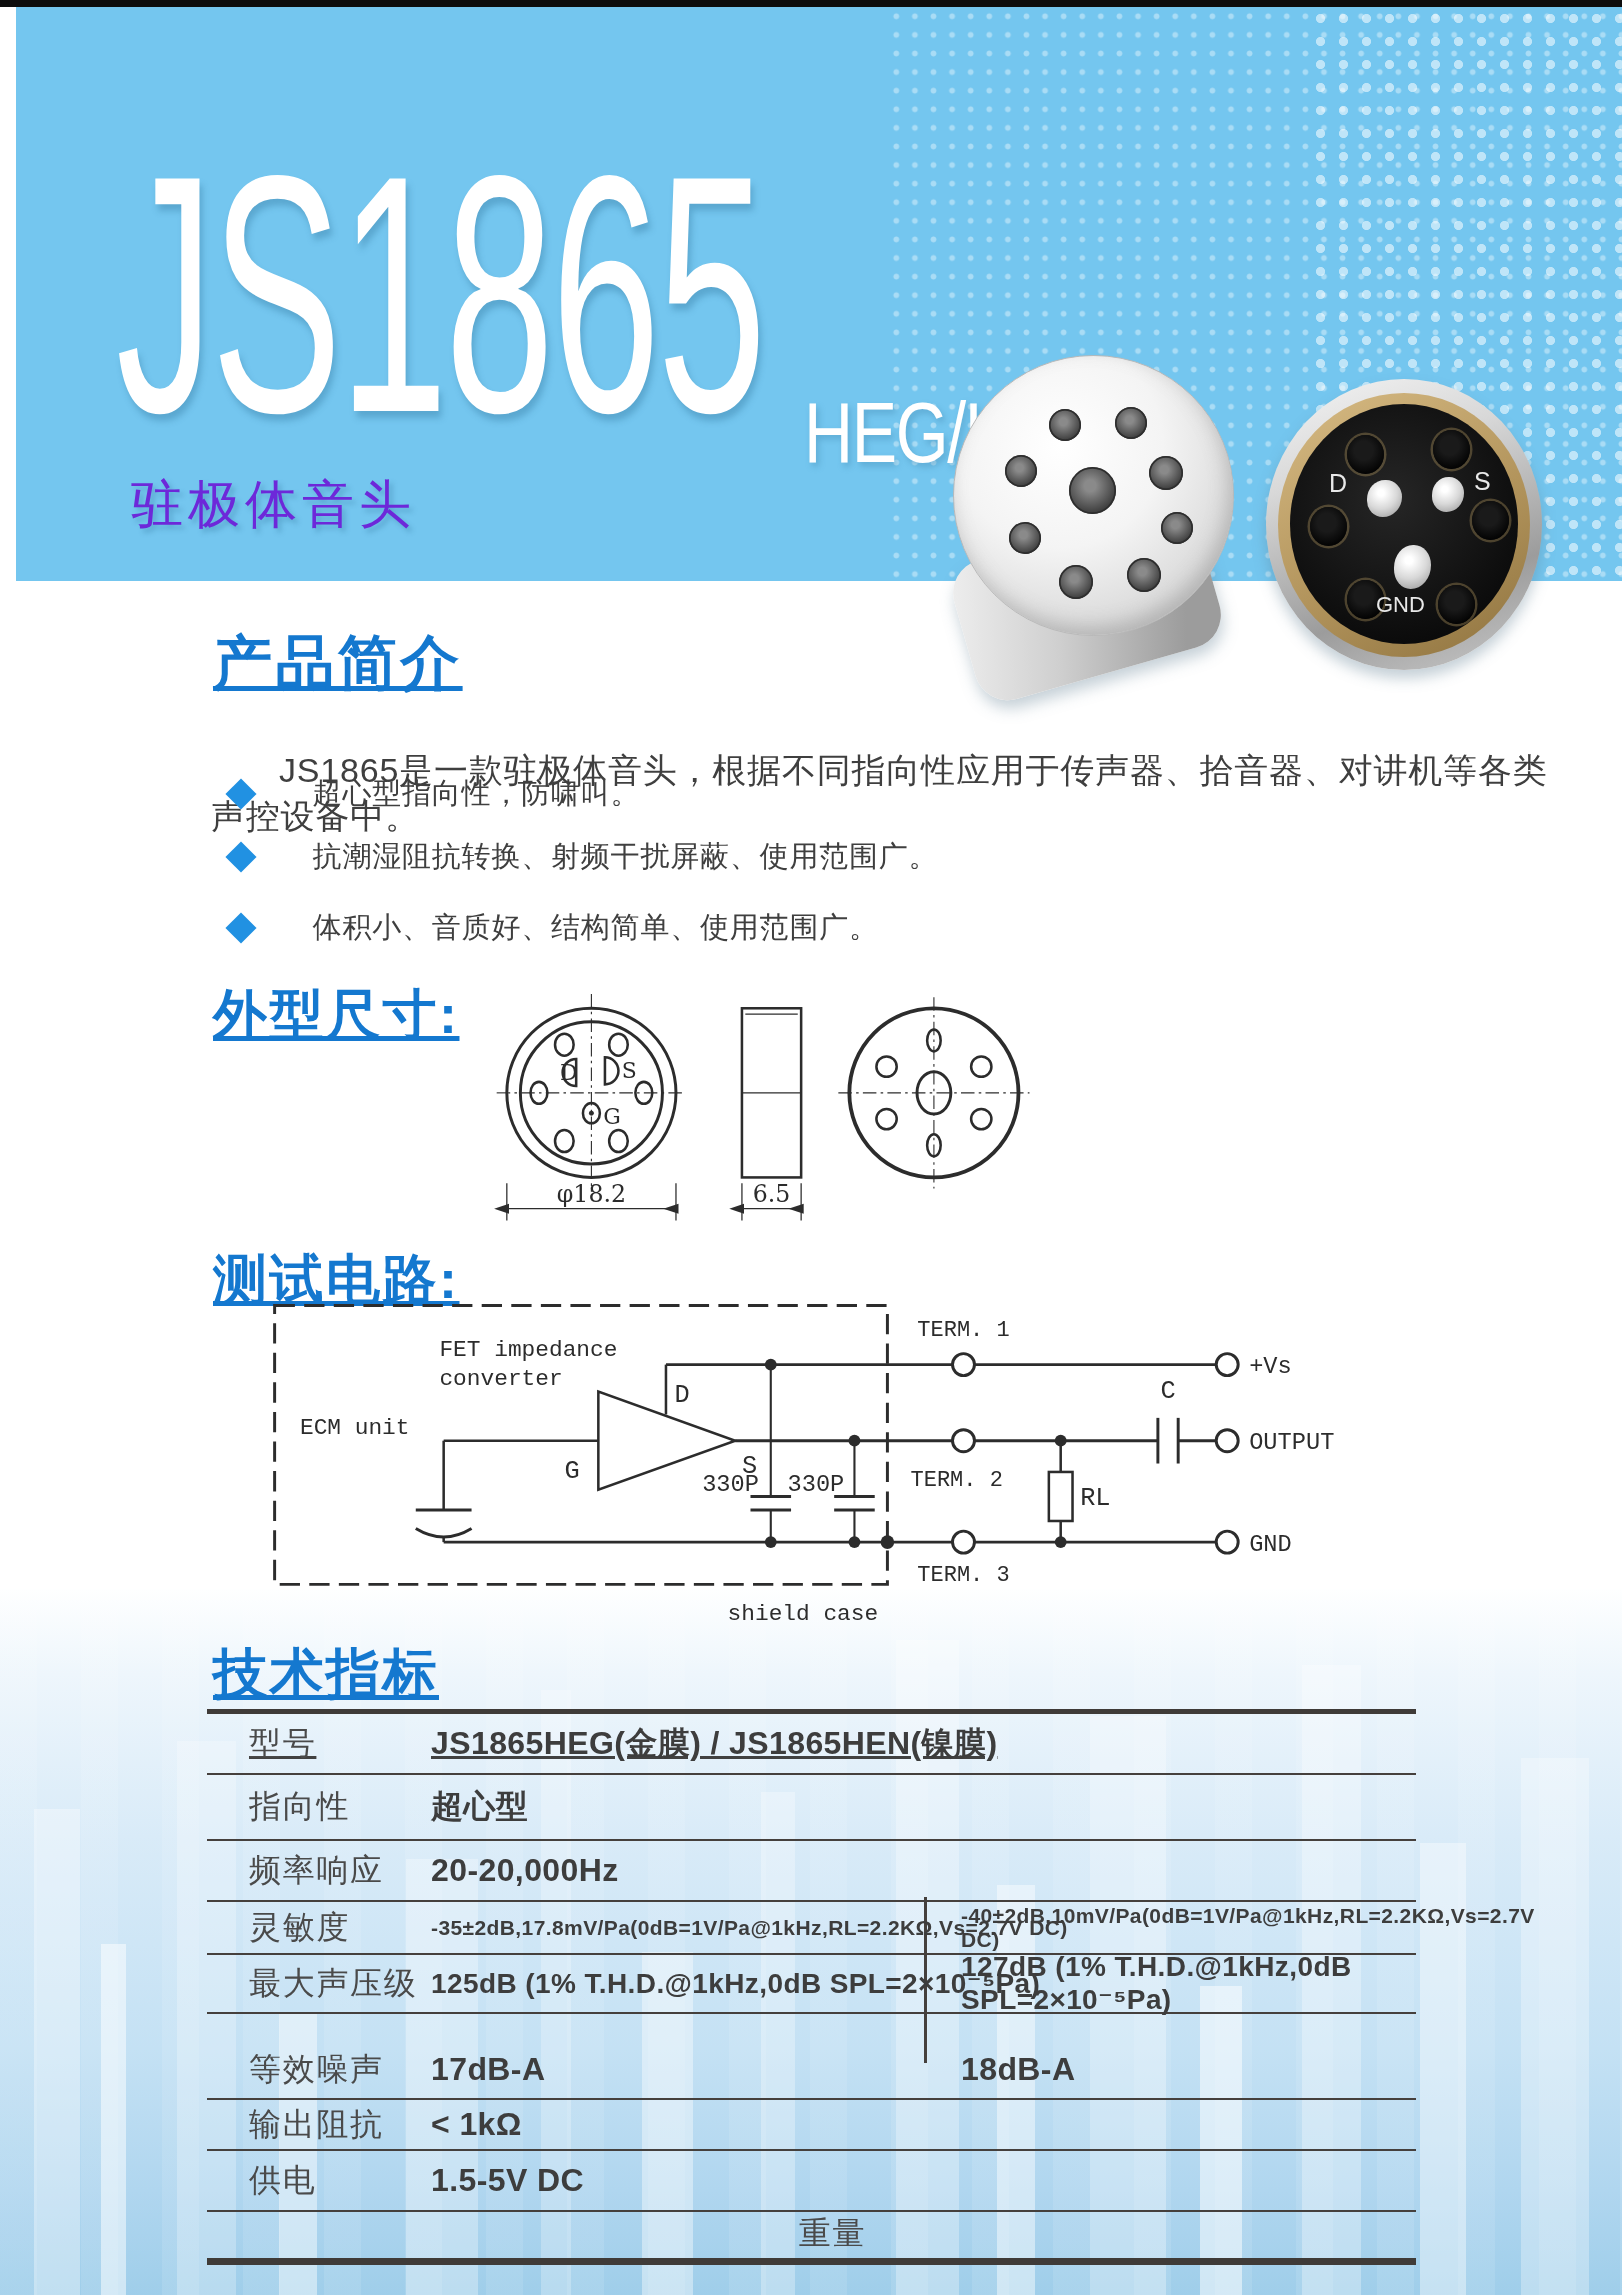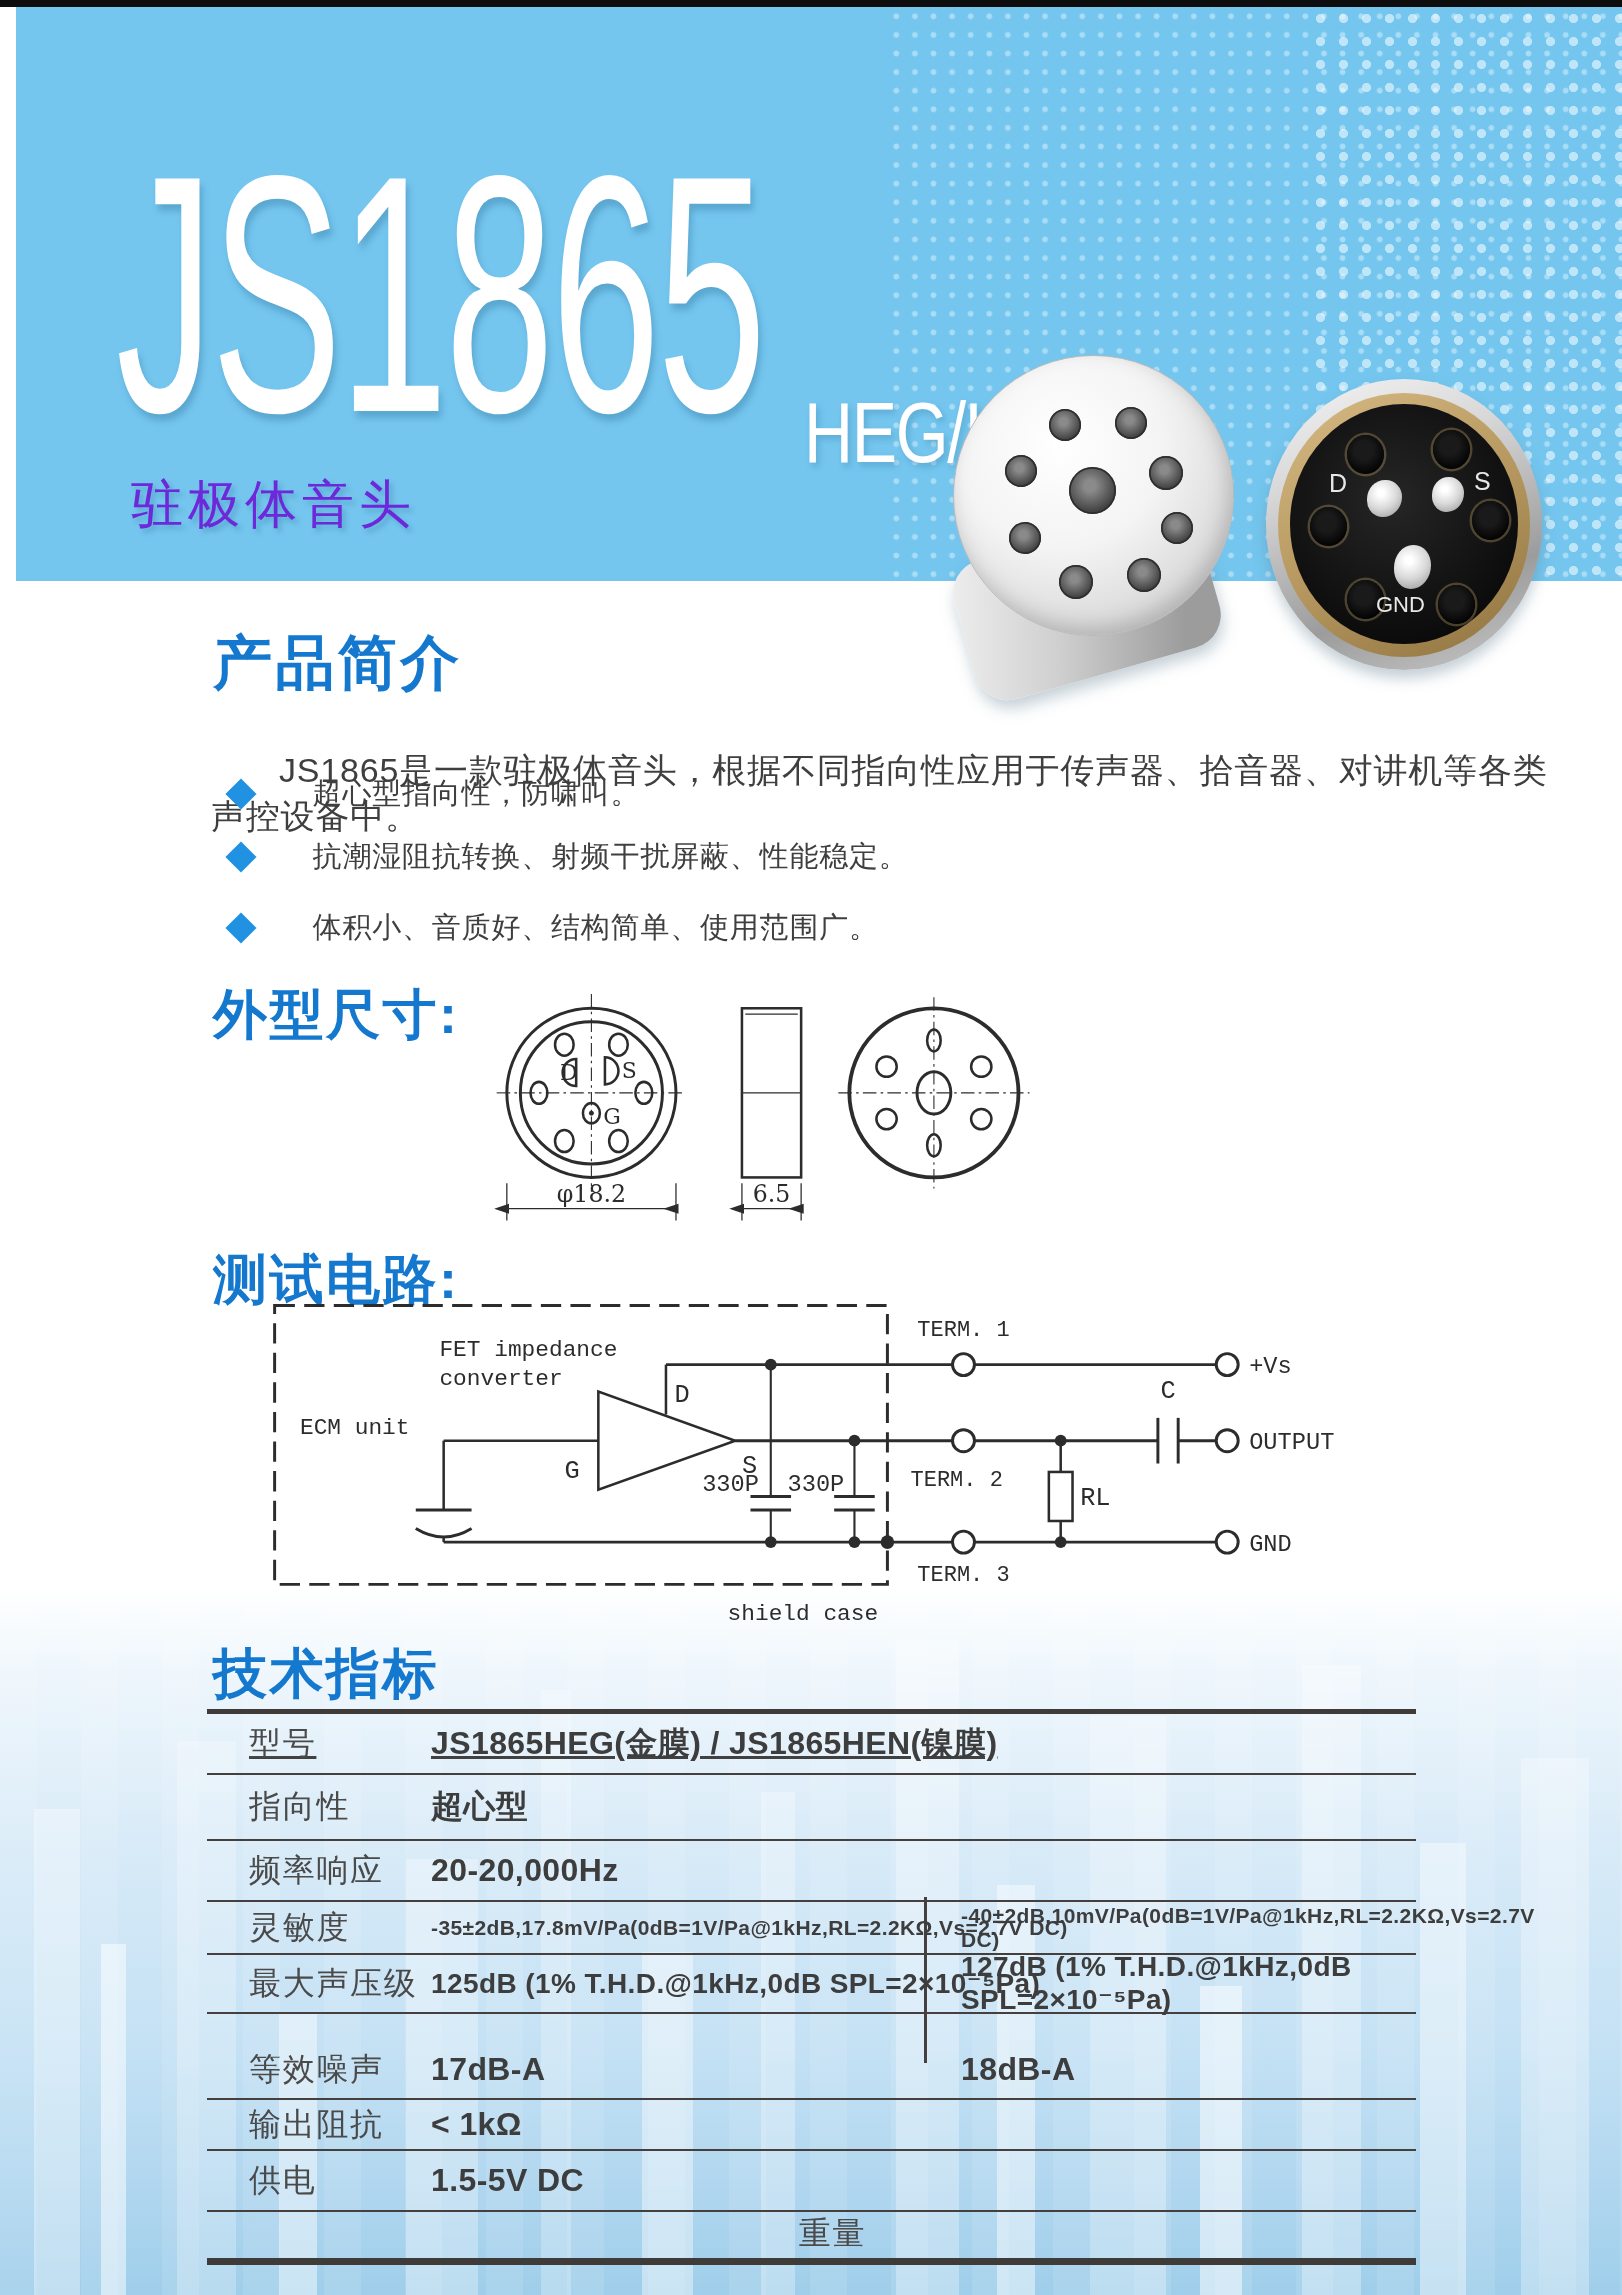--- a/index.html
+++ b/index.html
@@ -41,21 +41,21 @@
         background:linear-gradient(150deg,#d8bc85 0%,#b2945c 55%,#8f733f 100%);}
   .cap-back .black{position:absolute;left:24px;top:25px;width:228px;height:240px;border-radius:50%;
         background:radial-gradient(circle at 45% 40%,#262626 0%,#0b0b0b 75%);}
   .bhole{position:absolute;width:37px;height:39px;border-radius:50%;
         background:radial-gradient(circle at 45% 40%,#1a1a1a 30%,#000 80%);box-shadow:0 0 0 2.5px rgba(190,160,100,.35);}
   .pin{position:absolute;border-radius:52% 46% 55% 45%;
         background:radial-gradient(circle at 40% 35%,#ffffff 10%,#d8d8d8 50%,#8f8f8f 100%);}
   .pinlabel{position:absolute;color:#e8e8e8;font-size:25px;font-family:"Liberation Sans",sans-serif;}
 
   
-  .h-blue{position:absolute;color:#1478cf;font-weight:bold;margin:0;}
+  .h-blue{position:absolute;color:#1478cf;font-weight:bold;margin:0;text-decoration:underline;}
   .intro-h{left:213px;top:624px;font-size:59px;letter-spacing:3.4px;}
   .dims-h{left:213px;top:979px;font-size:54px;letter-spacing:2.5px;}
   .circ-h{left:213px;top:1244px;font-size:54px;letter-spacing:2.5px;}
   .spec-h{left:213px;top:1638px;font-size:54px;letter-spacing:2.5px;}
   .intro-p{position:absolute;left:211px;top:714px;width:1352px;font-size:34px;color:#3f3f3f;
            text-indent:2em;letter-spacing:0.8px;}
   .bullet{position:absolute;left:230px;display:flex;align-items:center;font-size:29px;color:#3f3f3f;letter-spacing:0.8px;gap:42px;}
   .bullet .dia{width:22px;height:22px;background:#2191e2;transform:rotate(45deg);margin-right:18.6px;flex:0 0 auto;}
   .b1{top:774px;} .b2{top:837px;} .b3{top:908px;}
 
@@ -153,21 +153,21 @@
   </div>
 
   <h2 class="h-blue intro-h">产品简介</h2>
   <p class="intro-p">JS1865是一款驻极体音头，根据不同指向性应用于传声器、拾音器、对讲机等各类声控设备中。</p>
   <div class="bullet b1">
     <span class="dia"></span>
     <span>超心型指向性，防啸叫。</span>
   </div>
   <div class="bullet b2">
     <span class="dia"></span>
-    <span>抗潮湿阻抗转换、射频干扰屏蔽、性能稳定。</span>
+    <span>抗潮湿阻抗转换、射频干扰屏蔽、使用范围广。</span>
   </div>
   <div class="bullet b3">
     <span class="dia"></span>
     <span>体积小、音质好、结构简单、使用范围广。</span>
   </div>
 
   <h2 class="h-blue dims-h">外型尺寸:</h2>
   <svg class="linework" style="left:473px;top:987px;" width="592" height="254" viewBox="0 0 700 300">
     <defs>
       <marker id="arr" markerWidth="12" markerHeight="10" refX="10" refY="5" orient="auto">

